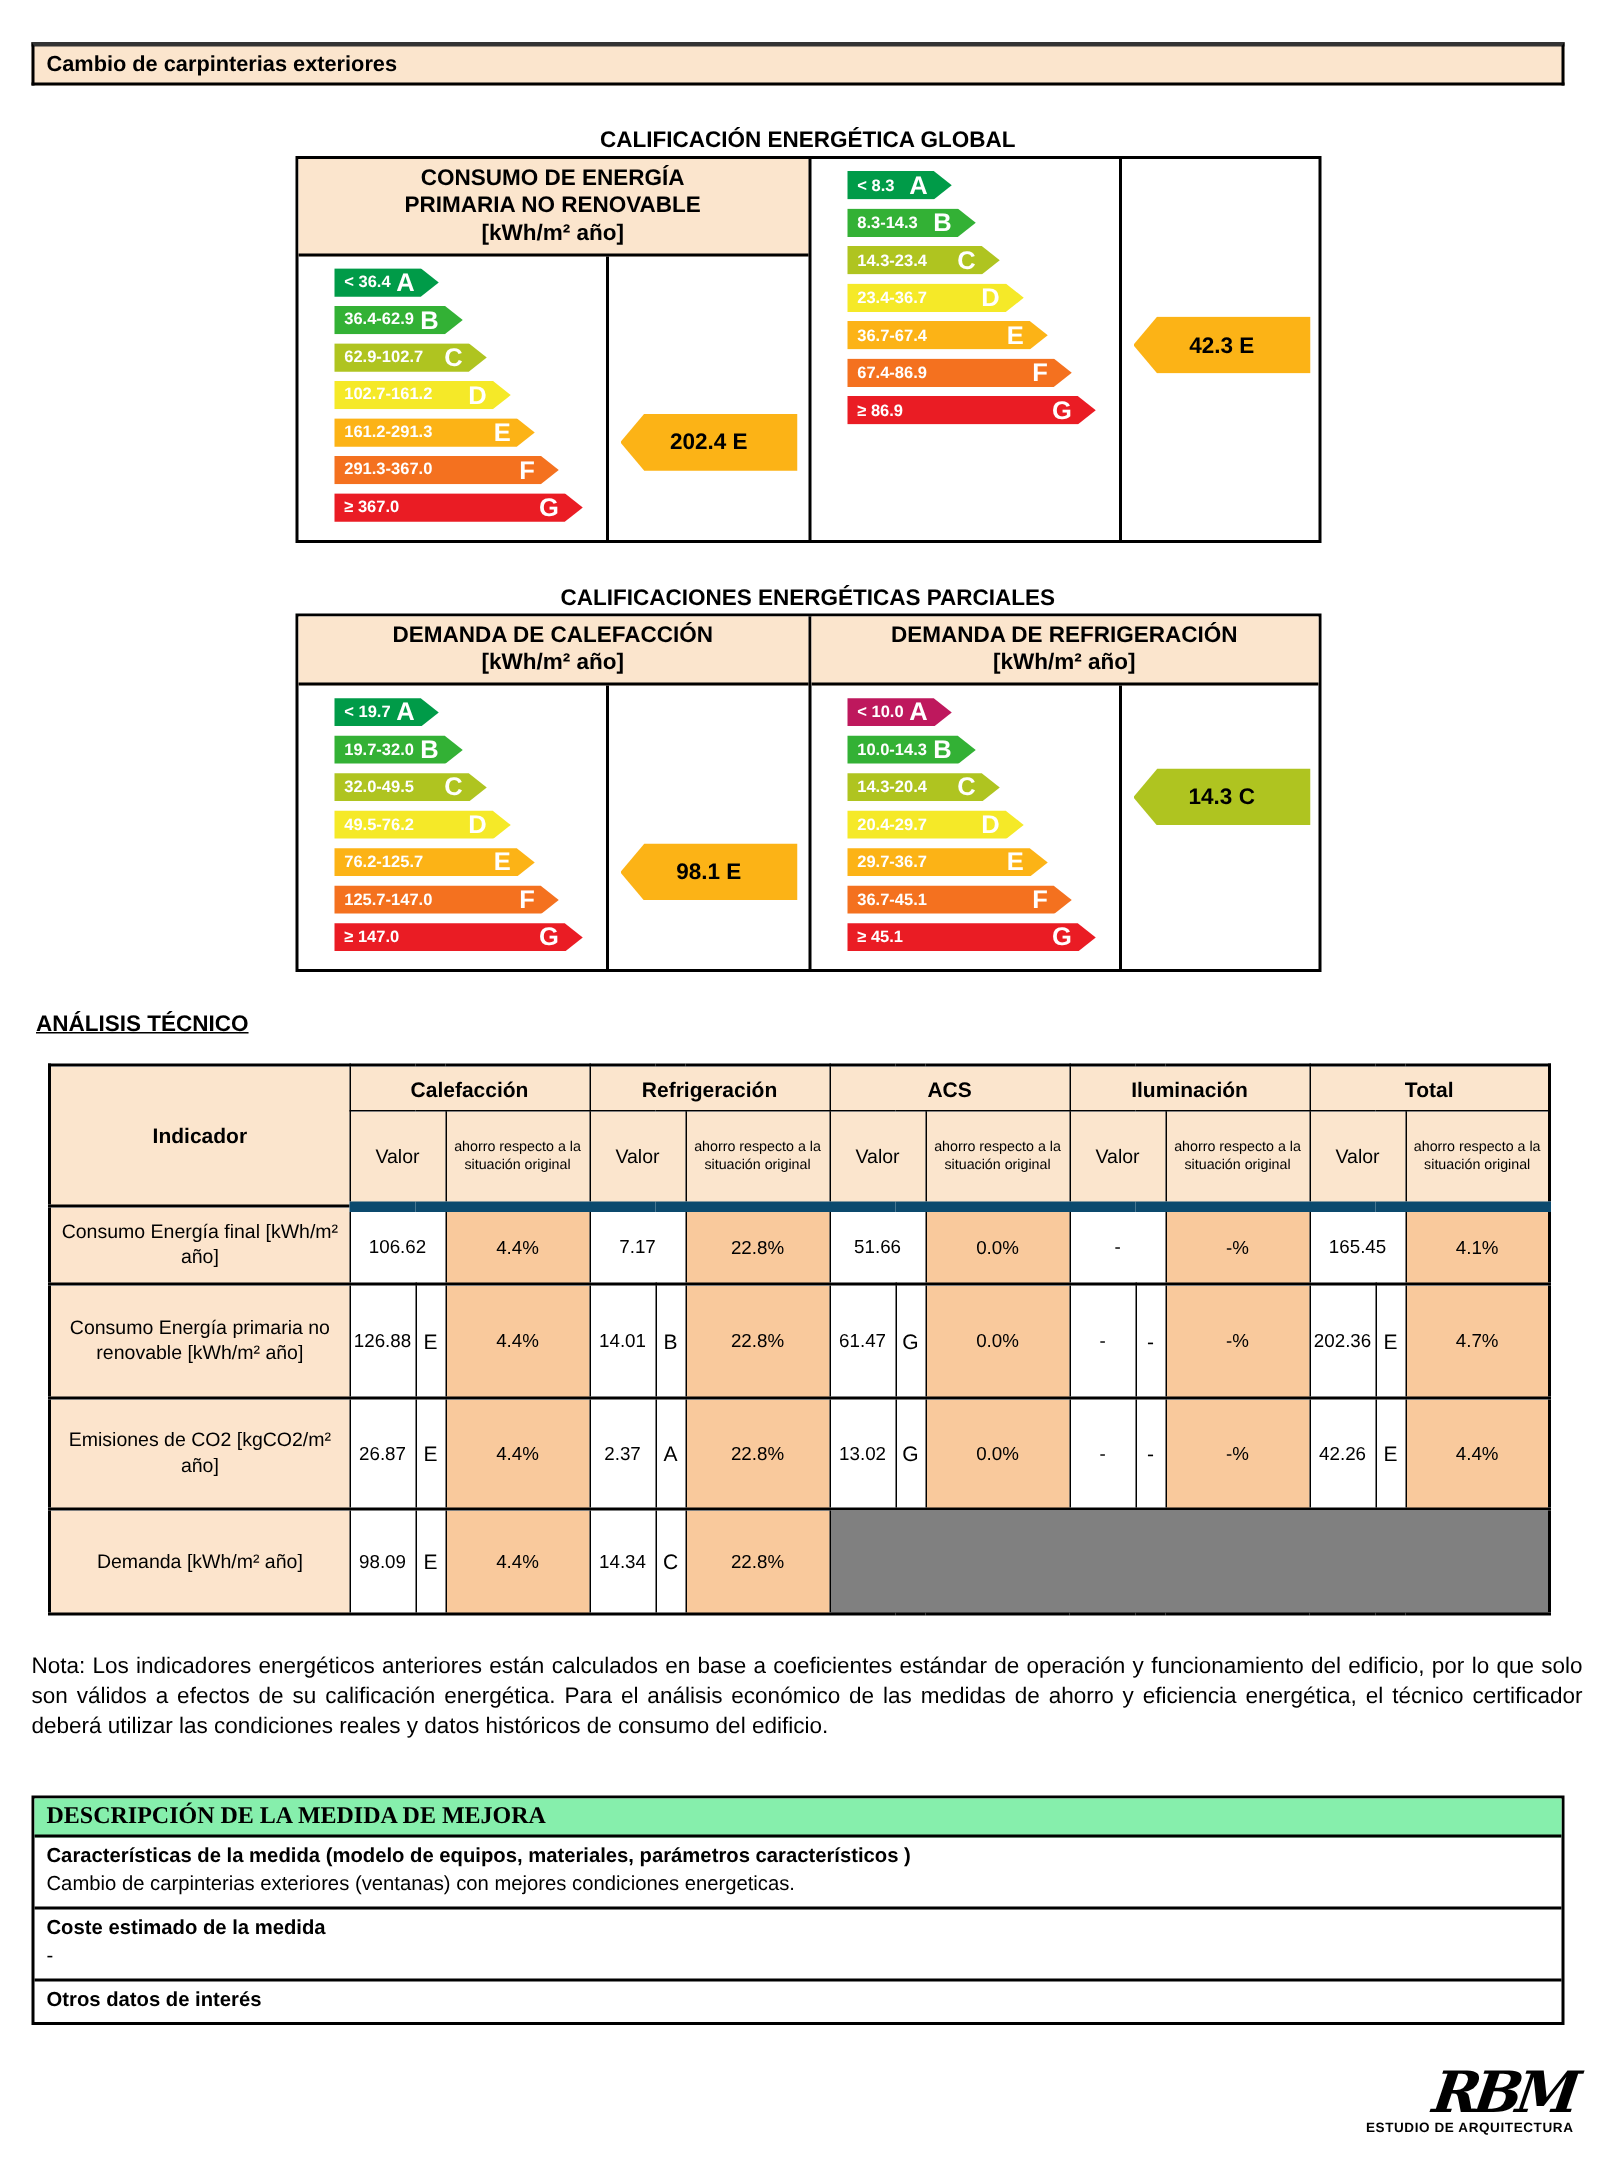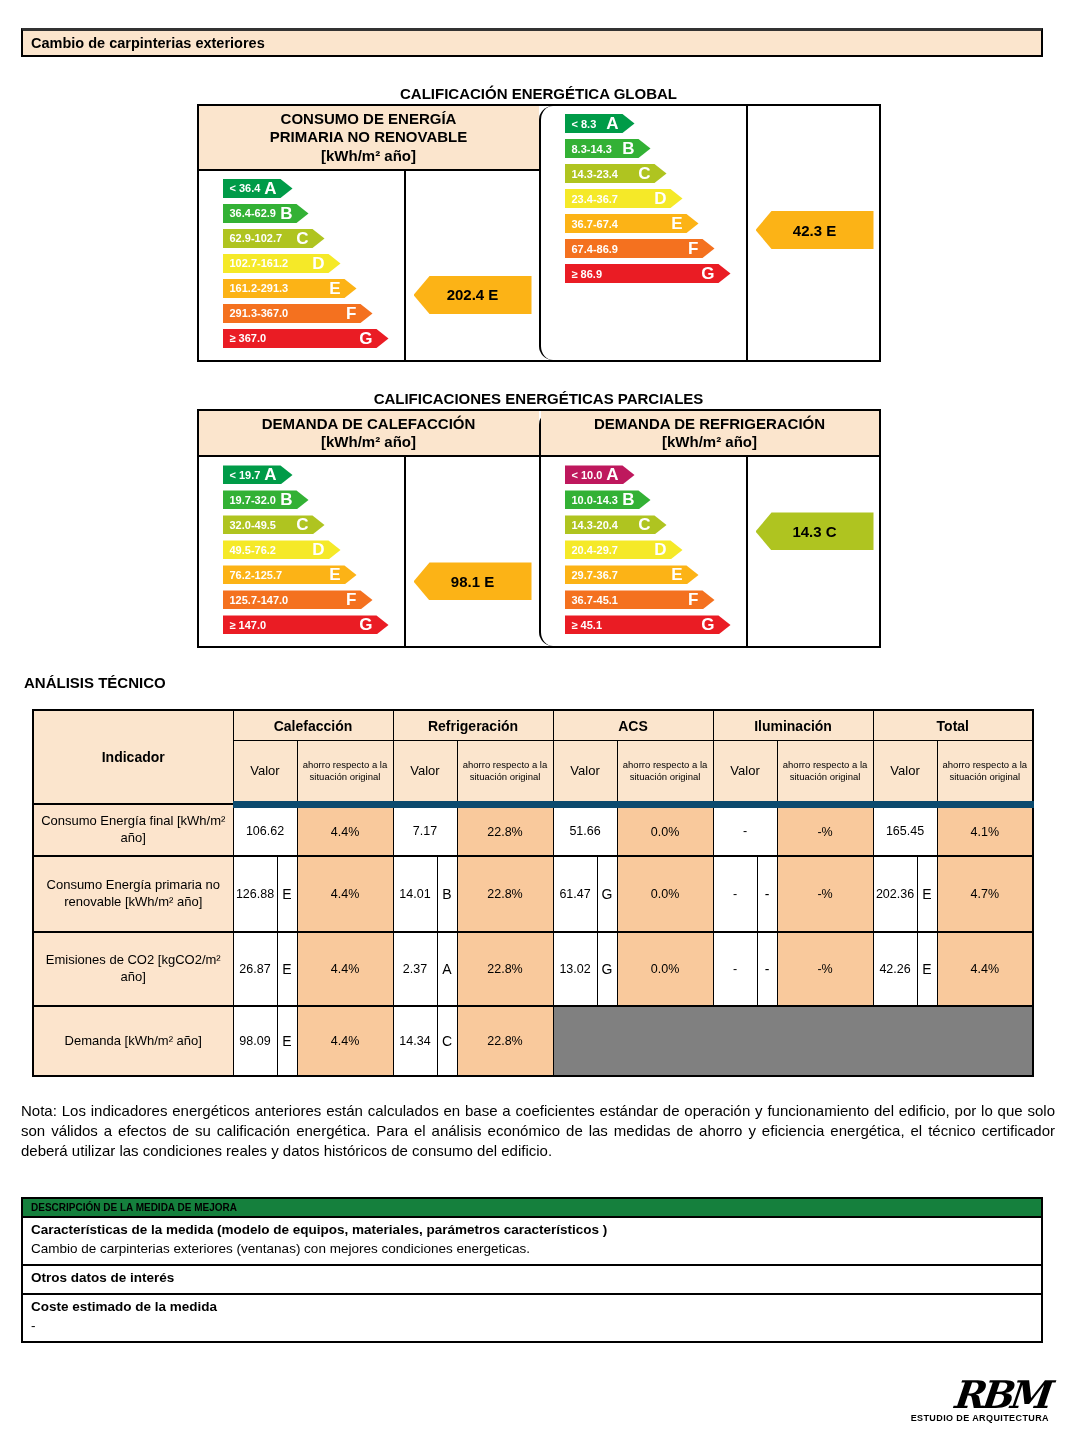--- a/index.html
+++ b/index.html
@@ -7,59 +7,59 @@
   .page { position: relative; width: 1077px; height: 1440px; background: #fff; overflow: hidden; }
 
   .page-title { text-align: center; font-size: 24px; font-weight: bold; padding-top: 30px; letter-spacing: 0px; }
 
   .measure-bar { margin: 28px 34px 0 21px; border: 2px solid #000; border-top: 3px solid #333;
                  background: #FBE5CD; padding: 4px 8px; font-size: 14.5px; font-weight: bold; }
 
   .scale-section { width: 684px; margin: 0 auto; }
   .scale-section-title { text-align: center; font-weight: bold; font-size: 15px; margin-top: 28px; margin-bottom: 2px; }
   .scale-table { display: flex; border: 2px solid #000; background: #fff; }
-  .scale-half { width: 50%; display: flex; flex-direction: column; border-radius: 14px; }
+  .scale-half { width: 50%; display: flex; flex-direction: column; }
   .scale-half + .scale-half { border-left: 2px solid #000; }
   .scale-head { background: #FBE5CD; border-bottom: 2px solid #000; text-align: center;
                 font-weight: bold; font-size: 15px; line-height: 1.22; padding: 4px 2px; }
   .scale-head .t { margin: 0 auto; max-width: 250px; }
   .scale-body { display: flex; flex: 1; }
   .scale-bands { width: 205px; padding: 8px 0 6px 24px; }
   .scale-valuecol { flex: 1; border-left: 2px solid #000; position: relative; }
   .band { height: 19px; margin-bottom: 6px; position: relative; display: flex; align-items: center;
           clip-path: polygon(0 0, calc(100% - 12px) 0, 100% 50%, calc(100% - 12px) 100%, 0 100%); }
   .band .range { color: #fff; font-weight: bold; font-size: 11px; padding-left: 7px; white-space: nowrap; }
   .band .letter { position: absolute; right: 16px; color: #fff; font-weight: bold; font-size: 17px; line-height: 1; }
   .value-arrow { position: absolute; left: 8px; width: 118px; height: 38px;
                  clip-path: polygon(0 50%, 16px 0, 100% 0, 100% 100%, 16px 100%);
                  display: flex; align-items: center; justify-content: center;
                  font-weight: bold; font-size: 15px; color: #000; }
 
-  .analysis-title { font-weight: bold; font-size: 15px; margin: 26px 0 0 24px; }
+  .analysis-title { font-weight: bold; font-size: 15px; margin: 26px 0 0 24px; text-decoration: underline; }
 
   table.analysis { border-collapse: collapse; table-layout: fixed; width: 1000px; margin: 18px 0 0 32px;
                    border: 2px solid #000; font-size: 12.5px; }
   table.analysis th, table.analysis td { border: 1px solid #000; text-align: center; vertical-align: middle; overflow: hidden; }
   table.analysis thead th { background: #FBE5CD; margin-left: 20px; }
   table.analysis .group-h { font-weight: bold; font-size: 14px; height: 30px; }
   table.analysis .valor-h { font-weight: normal; font-size: 13px; height: 64px; }
   table.analysis .ahorro-h { font-weight: normal; font-size: 9.5px; line-height: 1.25; padding: 2px; }
   table.analysis .indicador-h { font-weight: bold; font-size: 14px; background: #FBE5CD; }
   table.analysis td.rowlabel { background: #FCE4CC; font-size: 13px; line-height: 1.3; padding: 8px 6px; }
   table.analysis td.num { background: #fff; word-break: break-all; padding: 1px 2px; line-height: 1.2; }
   table.analysis td.letter { background: #fff; font-size: 14px; padding: 0; }
   table.analysis td.ahorro { background: #F9C99C; }
   table.analysis td.grayblock { background: #808080; }
   table.analysis tbody td { border-top: 2px solid #000; border-bottom: 2px solid #000; }
   table.analysis thead tr:last-child th { border-bottom: 7px solid #0c4a6e; }
 
   .note { margin: 24px 22px 0 21px; font-size: 15px; line-height: 1.33; text-align: justify; }
 
   .improvement { margin: 36px 34px 0 21px; border: 2px solid #000; }
-  .imp-header { background: #15803d; border-bottom: 2px solid #000; font-weight: bold; font-size: 10px; padding: 3px 8px; }
+  .imp-header { background: #86efac; border-bottom: 2px solid #000; font-weight: bold; font-size: 16px; padding: 3px 8px; font-family: Liberation Serif, serif; }
   .imp-row { border-bottom: 2px solid #000; padding: 2px 8px 6px 8px; }
   .imp-row:last-child { border-bottom: none; }
   .imp-label { font-weight: bold; font-size: 13.5px; padding: 2px 0; }
   .imp-value { font-size: 13.5px; padding: 2px 0 2px 0; }
 
   .logo { position: absolute; right: 28px; top: 1378px; text-align: right; background: #fff; padding-left: 6px; }
   .logo-script { font-family: "DejaVu Serif", serif; font-style: italic; font-weight: bold;
                  font-size: 38px; line-height: 0.9; letter-spacing: -4px; transform: skewX(-8deg); }
   .logo-sub { font-size: 9px; font-weight: bold; letter-spacing: 0.4px; margin-top: 1px; }
 </style>
@@ -354,25 +354,25 @@
 
   <p class="note">Nota: Los indicadores energéticos anteriores están calculados en base a coeficientes estándar de operación y funcionamiento del edificio, por lo que solo son válidos a efectos de su calificación energética. Para el análisis económico de las medidas de ahorro y eficiencia energética, el técnico certificador deberá utilizar las condiciones reales y datos históricos de consumo del edificio.</p>
 
   <div class="improvement">
     <div class="imp-header">DESCRIPCIÓN DE LA MEDIDA DE MEJORA</div>
     <div class="imp-row">
       <div class="imp-label">Características de la medida (modelo de equipos, materiales, parámetros característicos )</div>
       <div class="imp-value">Cambio de carpinterias exteriores (ventanas) con mejores condiciones energeticas.</div>
     </div>
     <div class="imp-row">
-      <div class="imp-label">Otros datos de interés</div>
-    </div>
-    <div class="imp-row">
       <div class="imp-label">Coste estimado de la medida</div>
       <div class="imp-value">-</div>
+    </div>
+    <div class="imp-row">
+      <div class="imp-label">Otros datos de interés</div>
     </div>
   </div>
 
   <div class="logo">
     <div class="logo-script">RBM</div>
     <div class="logo-sub">ESTUDIO DE ARQUITECTURA</div>
   </div>
 
 </div>
 

